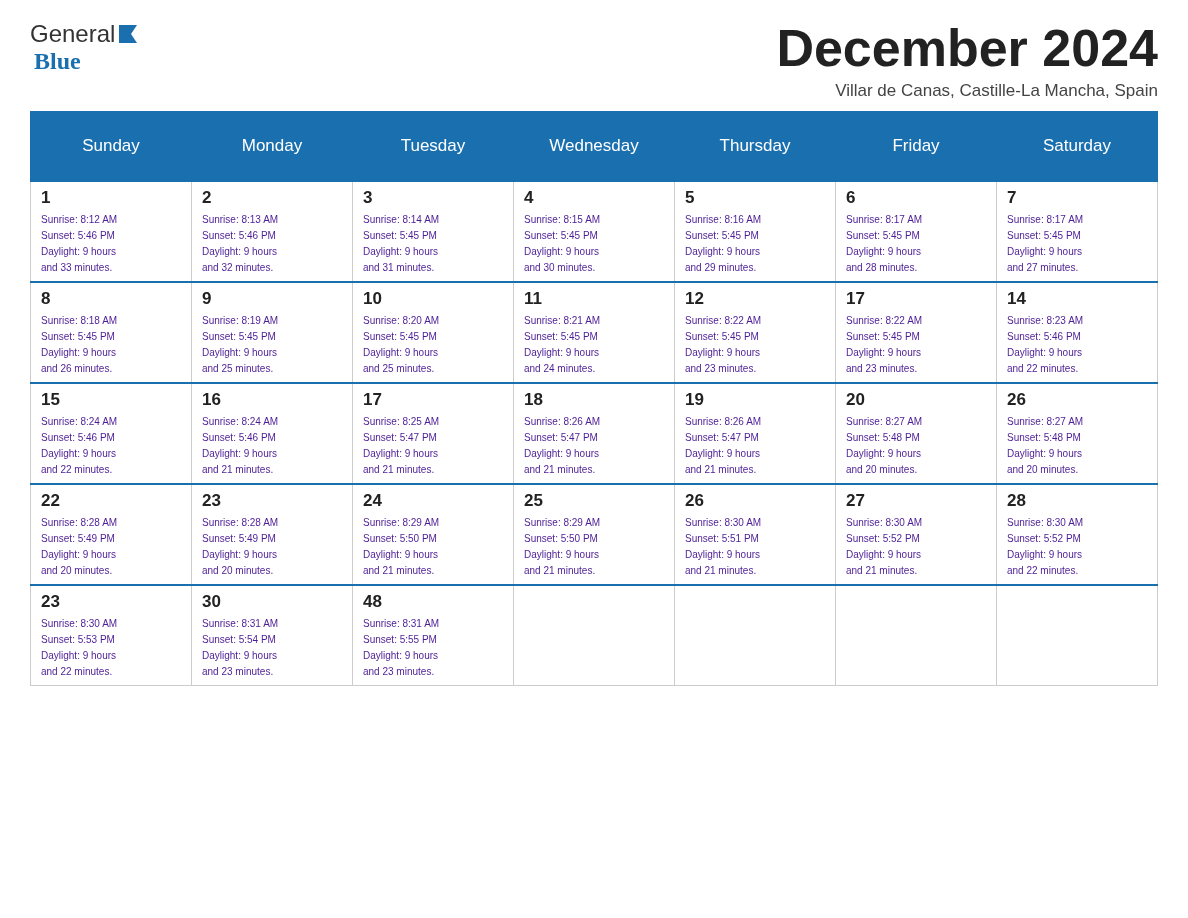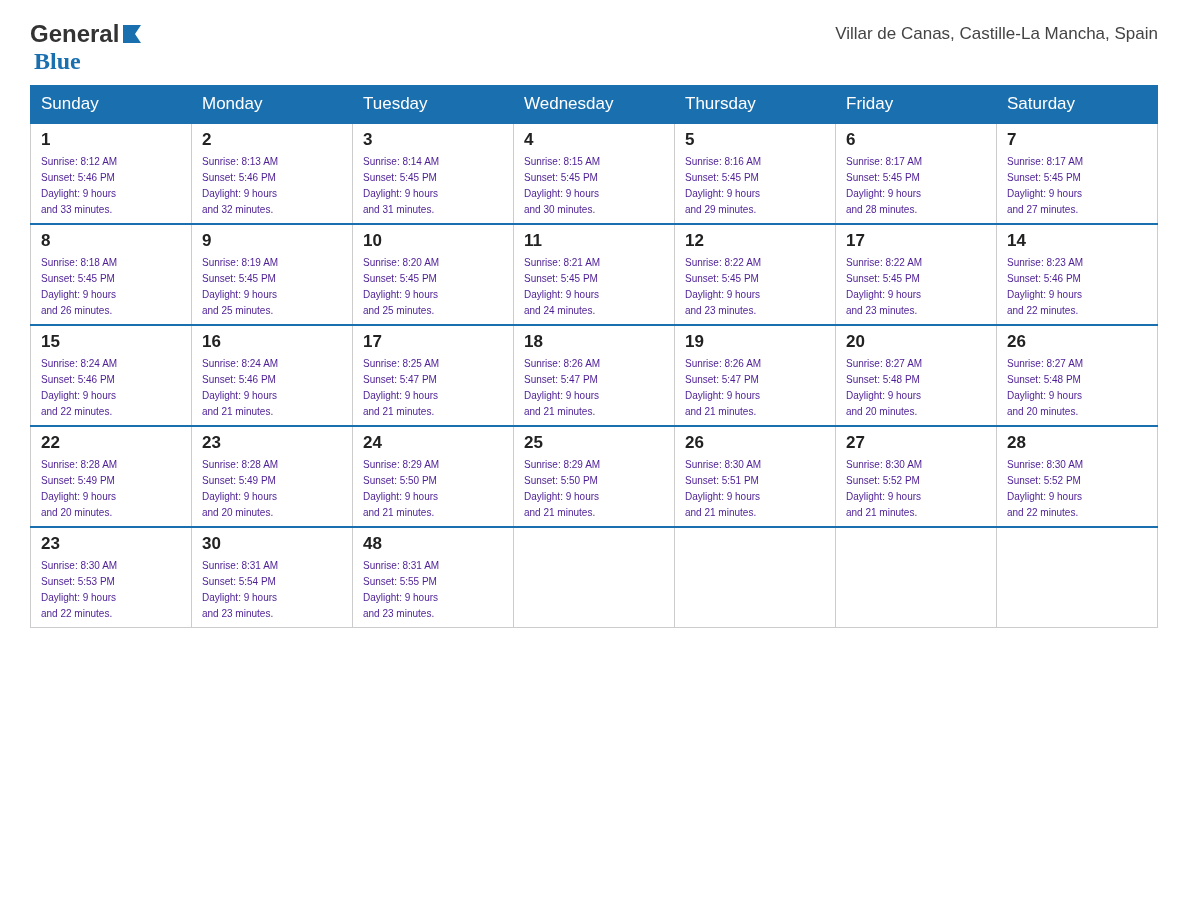--- a/index.html
+++ b/index.html
@@ -36,22 +36,22 @@
       border-collapse: collapse;
       margin-top: 10px;
     }
     .calendar thead tr {
       background-color: #1a6faf;
     }
     .calendar thead th {
       color: #fff;
       font-size: 17px;
       font-weight: normal;
-      padding: 8px 10px;
-      text-align: left;
+      padding: 24px 10px;
+      text-align: center;
       border: 1px solid #1a6faf;
     }
     .calendar tbody td {
       vertical-align: top;
       padding: 6px 10px;
       border: 1px solid #ccc;
       font-size: 13px;
       width: 14.28%;
       min-height: 90px;
     }
@@ -89,30 +89,31 @@
       align-items: center;
       margin-left: 0;
     }
   </style>
 </head>
 <body>
 
 <div class="header">
   <div class="logo-wrap">
     <div class="logo-row1">
-      <span style="font-size:24px;font-weight:bold;color:#333;font-family:Arial,sans-serif;">General</span>
+      <span style="font-size:24px;font-weight:normal;color:#333;font-family:Arial,sans-serif;">General</span>
       <svg width="22" height="22" viewBox="0 0 22 22" style="margin-left:2px;margin-top:-4px;">
         <polygon points="2,4 20,4 14,13 20,22 2,22" fill="#1a6faf"></polygon>
       </svg>
     </div>
     <div class="logo-row2">
       <span style="font-size:24px;font-weight:bold;color:#1a6faf;font-family:Liberation Serif, serif;margin-left:4px;">Blue</span>
     </div>
   </div>
   <div class="title-block">
+    <div class="month-title">December 2024</div>
     <div class="location-title">Villar de Canas, Castille-La Mancha, Spain</div>
   </div>
 </div>
 
 <table class="calendar">
   <thead>
     <tr>
       <th>Sunday</th>
       <th>Monday</th>
       <th>Tuesday</th>

